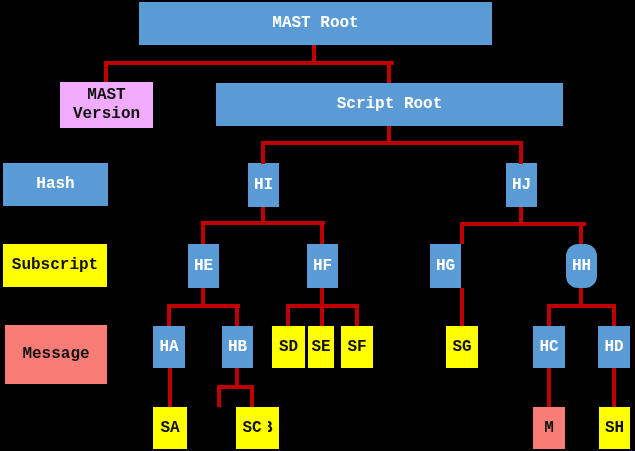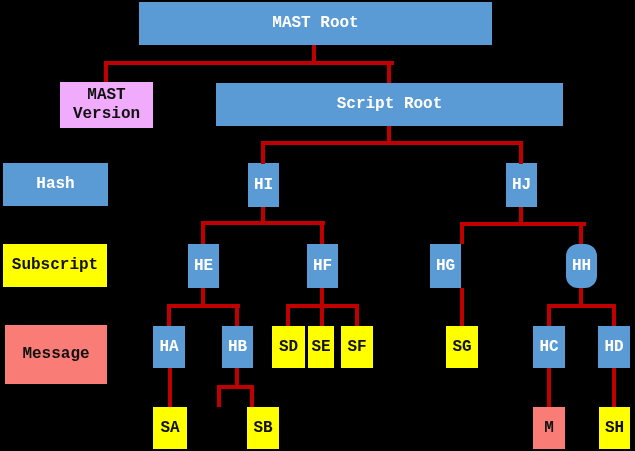--- a/index.html
+++ b/index.html
@@ -53,20 +53,21 @@
   <div class="box b-blue" style="left:222px; top:326px; width:31px; height:42px;">HB</div>
   <div class="box b-yellow" style="left:272px; top:326px; width:33px; height:42px;">SD</div>
   <div class="box b-yellow" style="left:308px; top:326px; width:26px; height:42px;">SE</div>
   <div class="box b-yellow" style="left:341px; top:326px; width:32px; height:42px;">SF</div>
   <div class="box b-yellow" style="left:446px; top:326px; width:32px; height:42px;">SG</div>
   <div class="box b-blue" style="left:533px; top:326px; width:32px; height:42px;">HC</div>
   <div class="box b-blue" style="left:598px; top:326px; width:32px; height:42px;">HD</div>
 
   <div class="box b-yellow" style="left:153px; top:407px; width:34px; height:42px;">SA</div>
   <div class="box b-yellow" style="left:203px; top:407px; width:32px; height:42px;margin-left:44px;">SB</div>
+  <div class="box b-yellow" style="left:236px; top:407px; width:32px; height:42px;">SC</div>
   <div class="box b-salmon" style="left:533px; top:407px; width:32px; height:42px;">M</div>
   <div class="box b-yellow" style="left:599px; top:407px; width:31px; height:42px;">SH</div>
 
 <div class="line" style="left: 312px; top: 45px; width: 4px; height: 20px; background: rgb(192, 0, 0);"></div>
     <div class="line" style="left: 104px; top: 61px; width: 290px; height: 4px; background: rgb(192, 0, 0);"></div>
     <div class="line" style="left: 104px; top: 61px; width: 4px; height: 21px; background: rgb(192, 0, 0);"></div>
     <div class="line" style="left: 387px; top: 61px; width: 4px; height: 22px; background: rgb(192, 0, 0);"></div>
     <div class="line" style="left: 387px; top: 126px; width: 4px; height: 19px; background: rgb(192, 0, 0);"></div>
     <div class="line" style="left: 261px; top: 141px; width: 262px; height: 4px; background: rgb(192, 0, 0);"></div>
     <div class="line" style="left: 261px; top: 141px; width: 4px; height: 23px; background: rgb(192, 0, 0);"></div>

